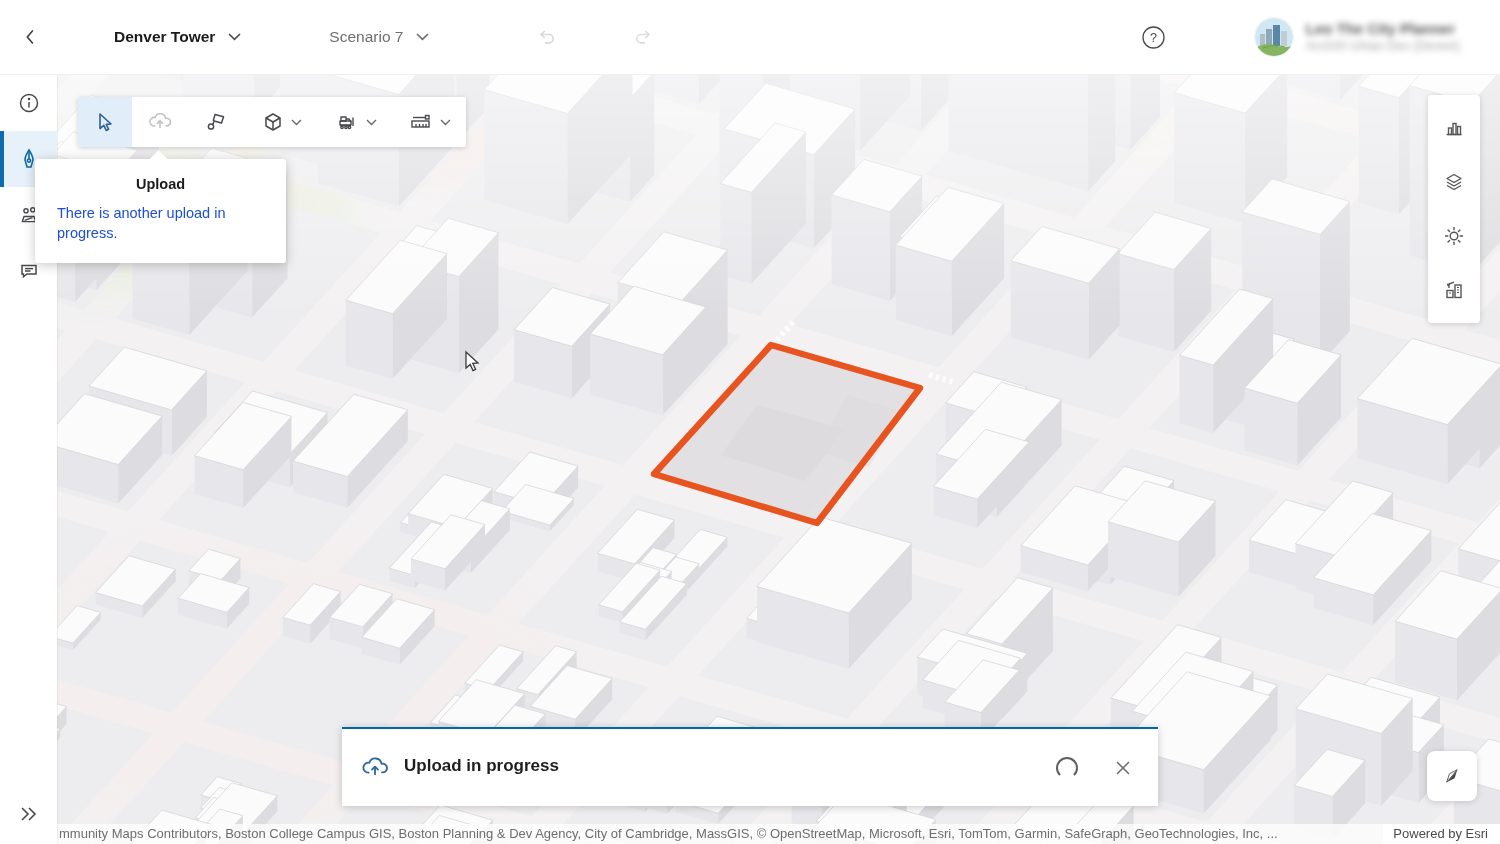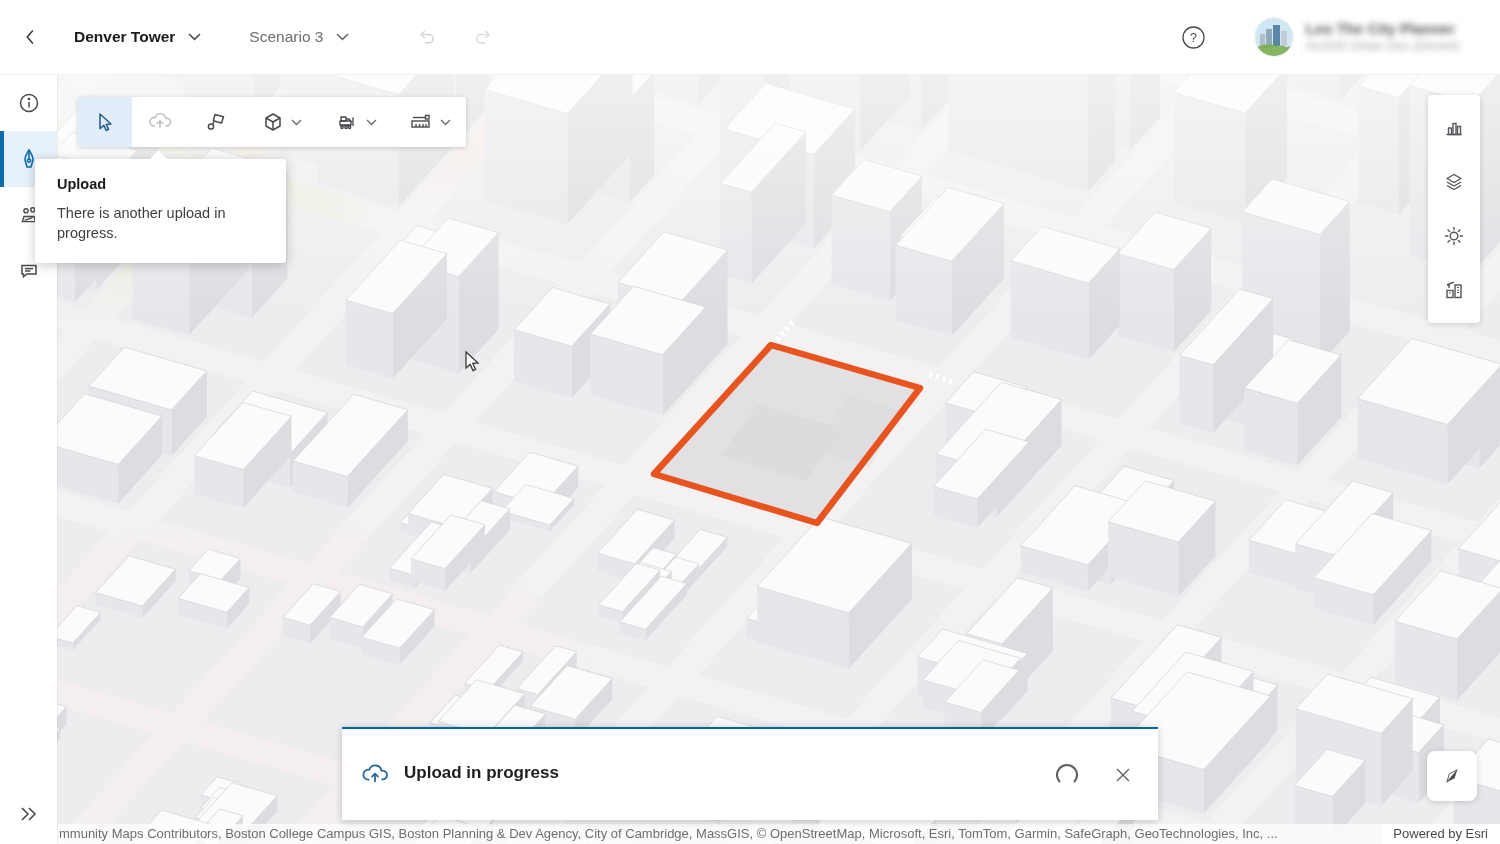--- a/index.html
+++ b/index.html
@@ -9,20 +9,21 @@
     font-family:"Liberation Sans", sans-serif;
     background:#fff; color:#323232;
   }
   .app { position:relative; width:1500px; height:844px; }
 
   
   .topbar {
     position:absolute; top:0; left:0; right:0; height:75px;
     background:#fff; display:flex; align-items:center; z-index:30;
     border-bottom:1px solid #f0f0f0;
+    gap:40px;
   }
   .icon-btn {
     background:none; border:none; padding:0; cursor:pointer;
     display:flex; align-items:center; justify-content:center;
   }
   .back-btn { width:34px; height:34px; margin-left:14px; }
   .selector { display:flex; align-items:center; gap:13px; cursor:pointer; }
   .project-sel { margin-left:26px; }
   .project-name { font-size:15.5px; font-weight:700; color:#1b1b1b; }
   .scenario-sel { margin-left:48px; }
@@ -75,34 +76,34 @@
   
   .tooltip {
     position:absolute; left:35px; top:159px; width:251px; z-index:50;
     background:#fff; border-radius:3px; box-shadow:0 2px 12px rgba(0,0,0,.22);
     padding:17px 22px 19px 22px;
   }
   .tooltip::before {
     content:''; position:absolute; top:-6px; left:117px; width:13px; height:13px;
     background:#fff; transform:rotate(45deg);
   }
-  .tooltip-title { font-size:14.5px; font-weight:700; color:#1b1b1b; margin-bottom:11px; }
-  .tooltip-body  { font-size:14.5px; color:#404040; line-height:1.4; }
+  .tooltip-title { font-size:14.5px; font-weight:700; color:#1b1b1b; margin-bottom:11px;text-align:center; }
+  .tooltip-body  { font-size:14.5px; color:#1d4ed8; line-height:1.4; }
 
   
   .right-panel {
     position:absolute; left:1371px; top:20px; width:52px; z-index:10;
     background:#fff; border-radius:4px; box-shadow:0 1px 6px rgba(0,0,0,.16);
     display:flex; flex-direction:column; padding:6px 0;
   }
   .rp-item { width:52px; height:54px; background:none; border:none; display:flex; align-items:center; justify-content:center; cursor:pointer; }
 
   
   .notification {
-    position:absolute; left:285px; top:652px; width:816px; height:93px; z-index:15;
+    position:absolute; left:285px; top:652px; width:816px; height:79px; z-index:15;
     background:#fff; border-top:2px solid var(--notification-border,#00619b);
     box-shadow:0 1px 8px rgba(0,0,0,.2);
     display:flex; align-items:center; padding:0 22px 0 18px;
   }
   .notif-icon { flex:none; margin-right:14px; }
   .notif-text { flex:1; min-width:0; }
   .notif-title { font-size:17px; font-weight:700; color:#1e1e1e; margin-bottom:3px; }
   .notif-body  { font-size:15px; color:#4a4a4a; }
   .spinner {
     flex:none; width:22px; height:22px; border-radius:50%;
@@ -145,21 +146,21 @@
     </button>
 
     <div class="selector project-sel">
       <span class="project-name">Denver Tower</span>
       <svg width="13" height="8" viewBox="0 0 13 8" fill="none" stroke="#4a4a4a" stroke-width="1.5">
           <path d="M1 1 L6.5 6.4 L12 1"></path>
         </svg>
     </div>
 
     <div class="selector scenario-sel">
-      <span class="scenario-name">Scenario 3</span>
+      <span class="scenario-name">Scenario 7</span>
       <svg width="13" height="8" viewBox="0 0 13 8" fill="none" stroke="#6a6a6a" stroke-width="1.5">
           <path d="M1 1 L6.5 6.4 L12 1"></path>
         </svg>
     </div>
 
     <button class="icon-btn undo-btn">
       <svg width="24" height="24" viewBox="0 0 24 24" fill="none" stroke="#d8d8dc" stroke-width="1.6">
           <path d="M6.5 9.5 H14 a4.2 4.2 0 0 1 0 8.4 H10"></path>
           <path d="M9.8 6 L6 9.5 L9.8 13"></path>
         </svg>

